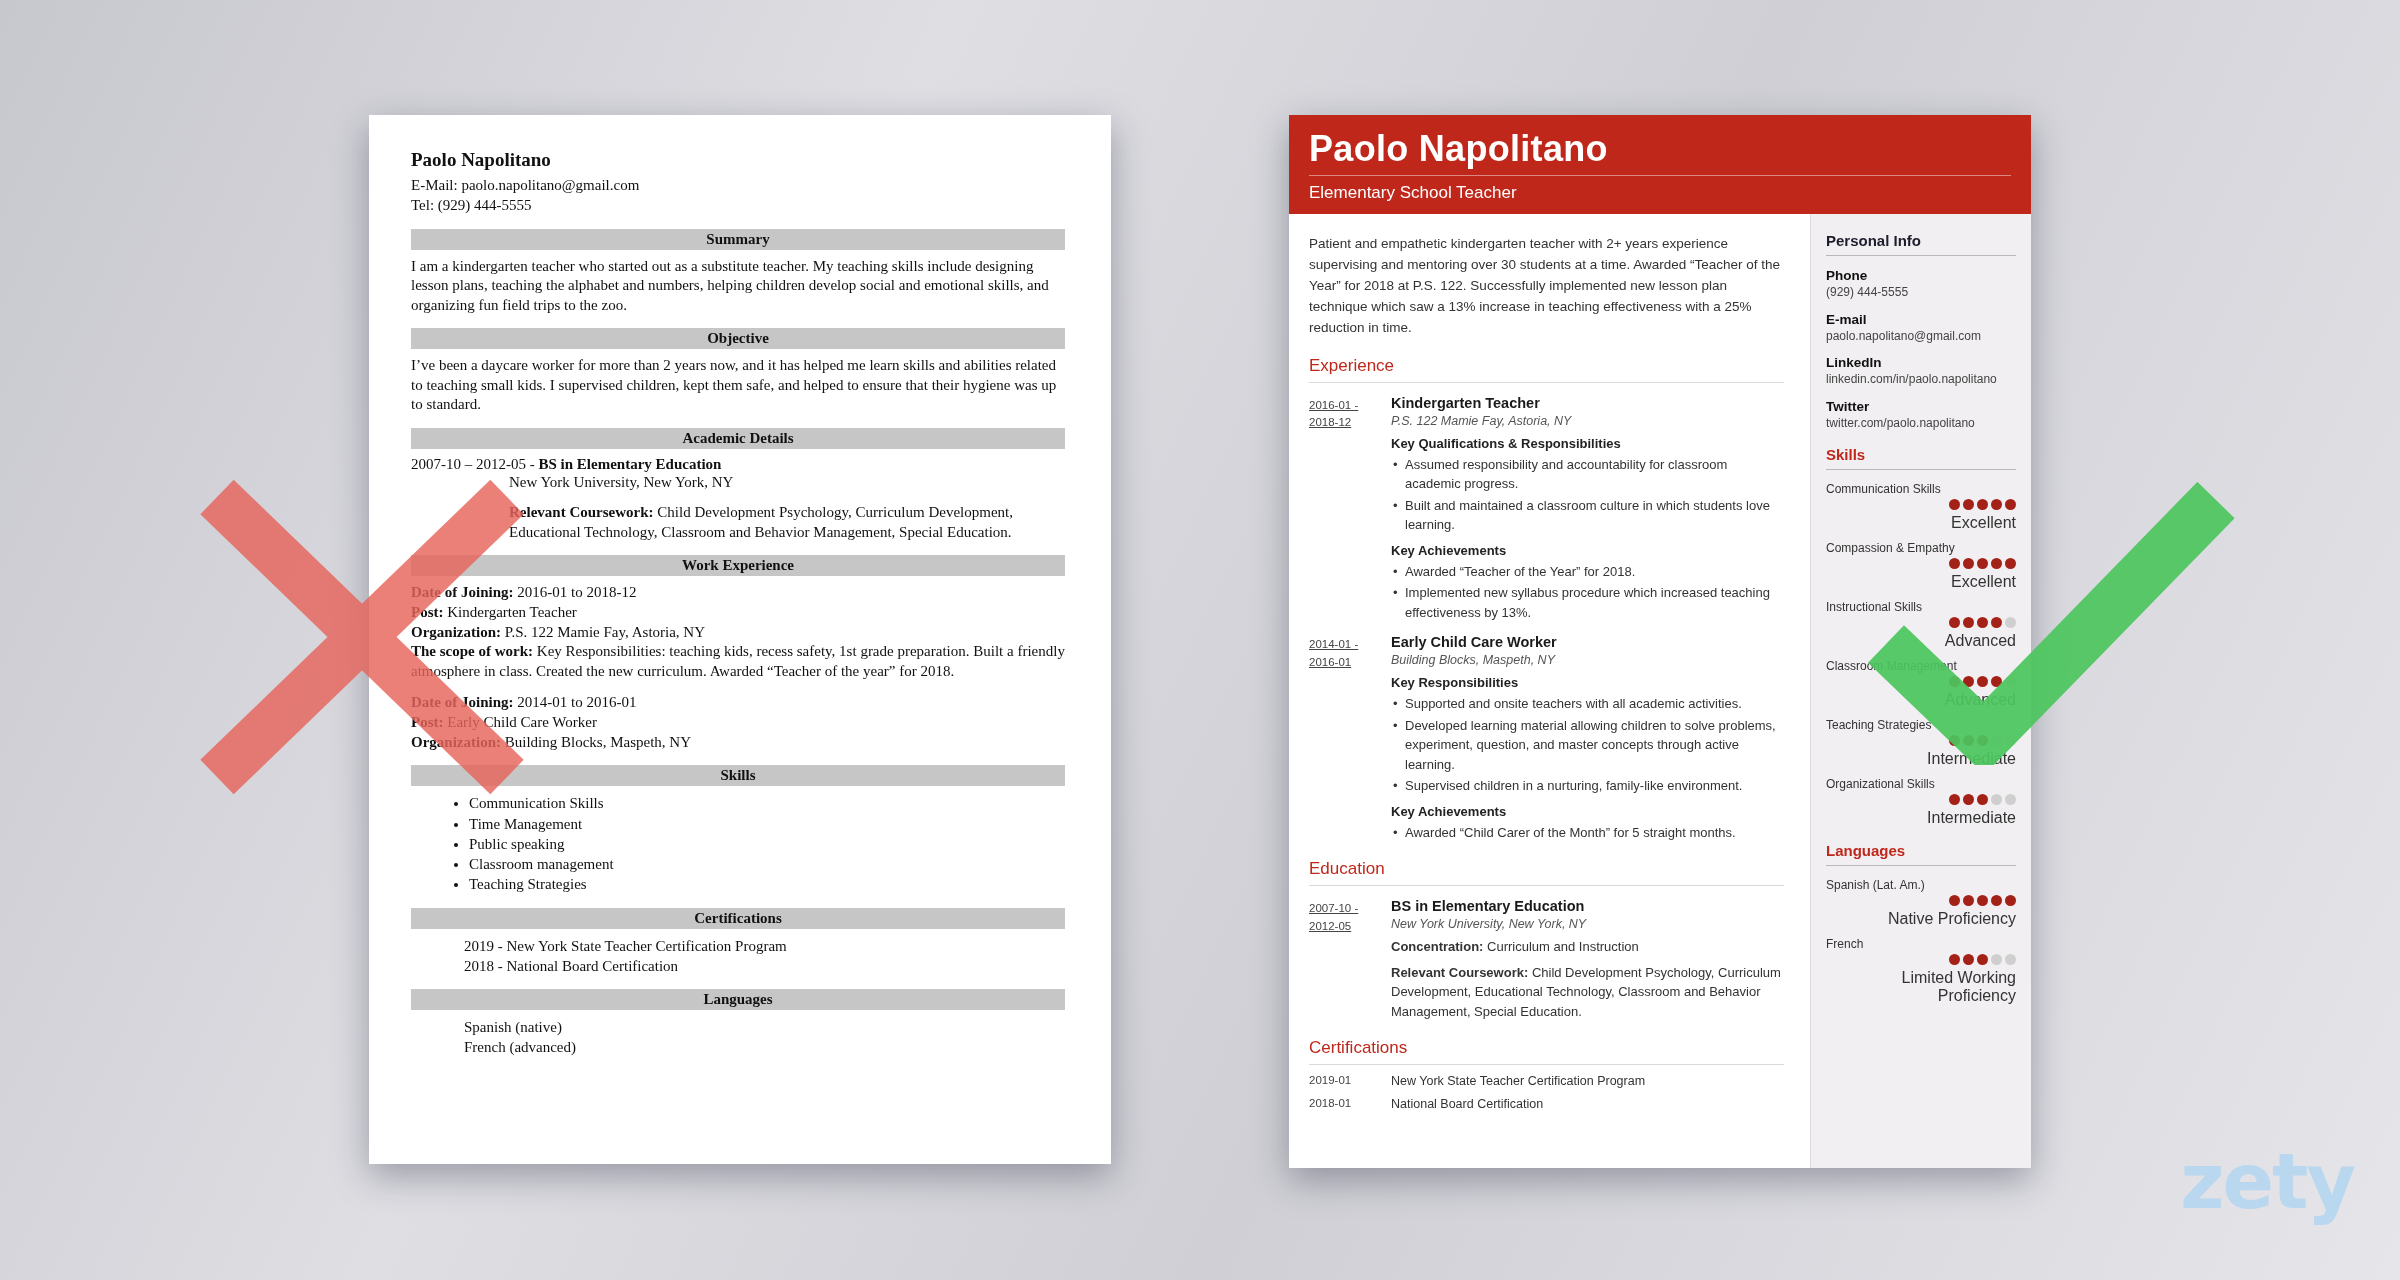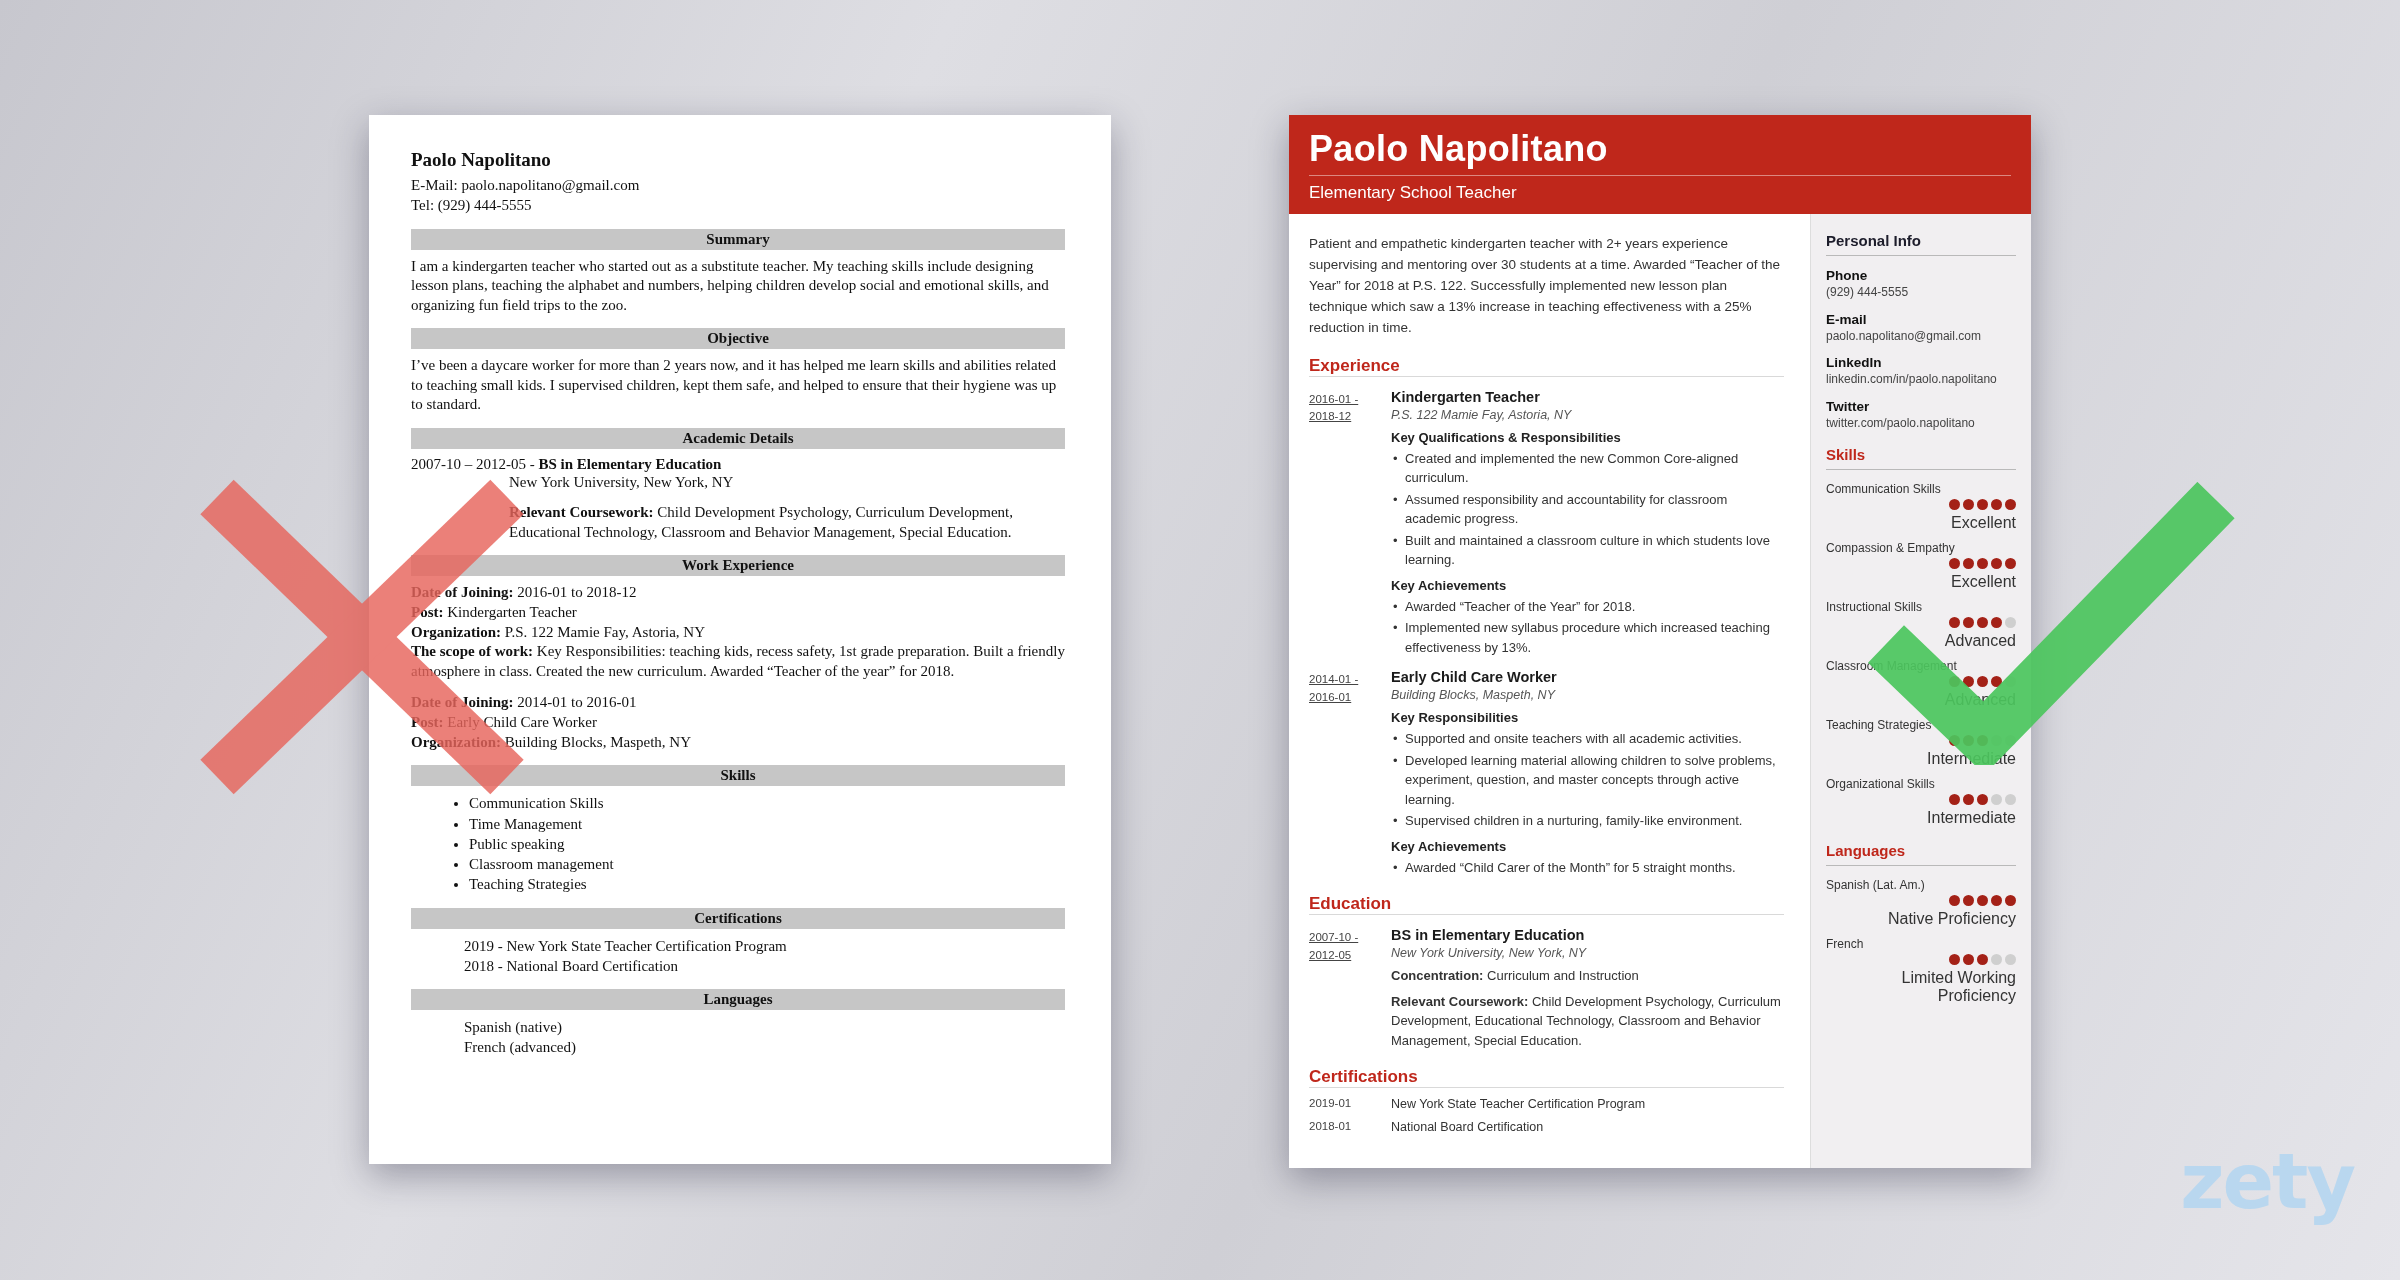--- a/index.html
+++ b/index.html
@@ -33,22 +33,22 @@
   .right-page { left:1289px; top:115px; width:742px; height:1053px;
                 font-family:"Liberation Sans", sans-serif; }
   .rp-header { position:absolute; top:0; left:0; right:0; height:99px;
                background:#bf271b; color:#fff; padding:13px 20px 0; }
   .rp-name  { font-size:36px; font-weight:bold; letter-spacing:.3px; }
   .rp-title { font-size:17px; margin-top:5px; padding-top:7px;
               border-top:1px solid rgba(255,255,255,.45); }
   .rp-main  { position:absolute; top:99px; left:0; width:521px; bottom:0; background:#fff;
               padding:20px 26px 0 20px; overflow:hidden; }
   .rp-summary { font-size:13.5px; line-height:1.55; color:#333; }
-  .rp-h { color:#bf271b; font-size:17px; font-weight:bold; margin-top:17px;
-          border-bottom:1px solid #d9d9d9; }
+  .rp-h { color:#bf271b; font-size:17px; font-weight:normal; margin-top:17px;
+          padding-bottom:6px; border-bottom:1px solid #d9d9d9; }
   .rp-entry { display:flex; margin-top:12px; }
   .rp-dates { width:82px; flex:none; font-size:11.5px; color:#444; line-height:1.55; padding-top:2px;text-decoration:underline; }
   .rp-body  { flex:1; }
   .rp-job-title { font-size:14.5px; font-weight:bold; color:#1a1a1a; }
   .rp-company { font-size:12.5px; font-style:italic; color:#555; margin-top:3px; }
   .rp-sub { font-size:13px; font-weight:bold; color:#222; margin-top:8px; }
   .rp-ul { list-style:none; margin-top:4px; font-size:13px; color:#333; line-height:1.5; }
   .rp-ul li { position:relative; padding-left:14px; margin-top:2px; }
   .rp-ul li::before { content:"•"; position:absolute; left:2px; }
   .rp-edu-line { font-size:13px; color:#333; margin-top:6px; line-height:1.5; }
@@ -144,21 +144,20 @@
       <div class="rp-entry">
         <div class="rp-dates">
           <div>2016-01 -</div>
           <div>2018-12</div>
         </div>
         <div class="rp-body">
           <div class="rp-job-title">Kindergarten Teacher</div>
           <div class="rp-company">P.S. 122 Mamie Fay, Astoria, NY</div>
           <div class="rp-sub">Key Qualifications &amp; Responsibilities</div>
           <ul class="rp-ul">
-            <li>Created and implemented the new Common Core-aligned curriculum.</li>
             <li>Assumed responsibility and accountability for classroom academic progress.</li>
             <li>Built and maintained a classroom culture in which students love learning.</li>
           </ul>
           <div class="rp-sub">Key Achievements</div>
           <ul class="rp-ul">
             <li>Awarded “Teacher of the Year” for 2018.</li>
             <li>Implemented new syllabus procedure which increased teaching effectiveness by 13%.</li>
           </ul>
         </div>
       </div>

